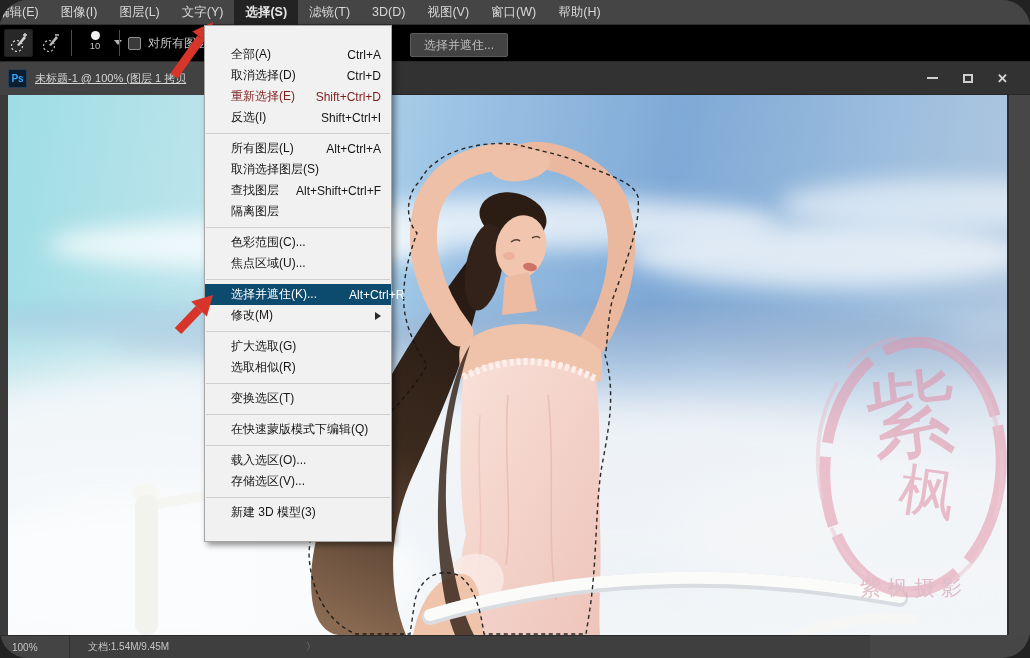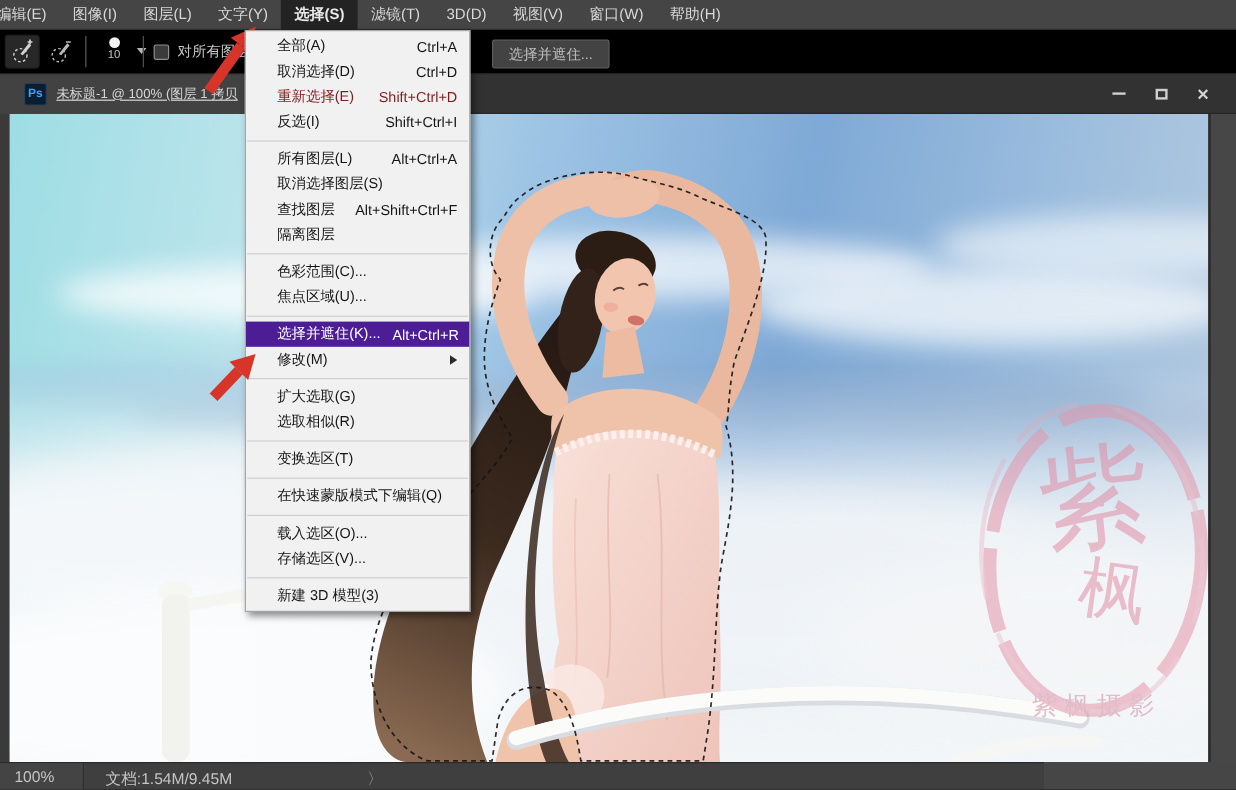--- a/index.html
+++ b/index.html
@@ -1,18 +1,18 @@
 <!DOCTYPE html>
 <html><head>
 <meta charset="utf-8">
 <style>
   * { margin:0; padding:0; box-sizing:border-box; }
   html,body { background:#222; }
   body { font-family:"Liberation Sans", sans-serif; }
-  #app { position:relative; width:1030px; height:658px; overflow:hidden; background:#464646; }
+  #app { position:relative; width:1030px; height:658px; overflow:hidden; background:#464646;border-radius:28px; }
 
   
   .menubar { position:absolute; left:0; top:0; width:1030px; height:25px;
     background:#454545; border-bottom:1px solid #2e2e2e; display:flex; align-items:center;
     color:#d8d8d8; font-size:12.5px; z-index:10; }
   .menubar .mitem { padding:4px 11px; white-space:nowrap; cursor:default; }
   .menubar .mitem.first { margin-left:-14px; }
   .menubar .mitem.active { background:#232323; color:#e8e8e8;font-weight:bold; }
 
   
@@ -30,54 +30,54 @@
   .checkboxrow { position:absolute; left:128px; top:10px; display:flex; align-items:center; gap:7px; }
   .checkbox { width:13px; height:13px; border:1px solid #8f8f8f; border-radius:2px; background:#3b3b3b; }
   .selmaskbtn { position:absolute; left:410px; top:8px; width:98px; height:24px;
     background:#434343; border:1px solid #5d5d5d; border-radius:2px; color:#bdbdbd;
     font-size:12px; display:flex; align-items:center; justify-content:center; }
 
   
   .tabbar { position:absolute; left:0; top:62px; width:1030px; height:33px;
     background:#323232; border-bottom:1px solid #262626; z-index:10; }
   .doctab { position:absolute; left:0; top:0; height:33px; width:206px; background:#424242;
-    display:flex; align-items:center; padding-left:20px; gap:8px; }
+    display:flex; align-items:center; padding-left:8px; gap:8px; }
   .psicon { width:19px; height:19px; background:#0a1e30; border:1px solid #274057; border-radius:2px;
     color:#31a8ff; font-size:10px; font-weight:bold; display:flex; align-items:center; justify-content:center; }
   .doctitle { color:#d6d6d6; font-size:11px; white-space:nowrap;text-decoration:underline; }
   .winctrls { position:absolute; right:12px; top:5px; display:flex; gap:4px; }
   .winbtn { width:31px; height:22px; display:flex; align-items:center; justify-content:center; color:#cfcfcf; }
   .minglyph { width:11px; height:2px; background:#cfcfcf; }
   .maxglyph { width:10px; height:9px; border:2px solid #cfcfcf; }
   .closeglyph { font-size:13px; font-weight:bold; color:#d6d6d6; }
 
   
   .canvasarea { position:absolute; left:0; top:95px; width:1030px; height:540px; background:#3a3a3a; }
   .photo { position:absolute; left:8px; top:0; width:999px; height:540px; overflow:hidden;
     background:linear-gradient(100deg,#9edde4 0%,#bce4ec 20%,#9cc2e4 42%,#7fa9d6 62%,#9dbede 82%,#b7cbe0 100%); }
   .pasteboard-right { position:absolute; left:1007px; top:0; width:23px; height:540px;
     background:#474747; border-left:2px solid #2d2d2d; }
 
   
   .statusbar { position:absolute; left:0; top:635px; width:870px; height:23px;
-    background:#3f3f3f; border-top:1px solid #2b2b2b; color:#c5c5c5; font-size:13px; z-index:10; }
+    background:#3f3f3f; border-top:1px solid #2b2b2b; color:#c5c5c5; font-size:10px; z-index:10; }
   .zoomfield { position:absolute; left:0; top:0; width:70px; height:23px; background:#444444;
     border-right:1px solid #303030; display:flex; align-items:center; padding-left:12px; }
   .docinfo { position:absolute; left:88px; top:4px; }
   .statchev { position:absolute; left:306px; top:4px; color:#9b9b9b; }
 
   
   .dropmenu { position:absolute; left:204px; top:25px; width:188px; z-index:50;
     background:#f1f1f1; border:1px solid #a6a6a6; box-shadow:3px 3px 6px rgba(0,0,0,0.45);
-    padding:2px 0; font-size:12px; color:#161616; }
+    padding:18px 0; font-size:12px; color:#161616; }
   .menuitem { height:21px; display:flex; align-items:center; padding:0 10px 0 26px; white-space:nowrap; }
   .menuitem .lab { flex:1 1 auto; }
   .menuitem .sc { margin-left:10px; }
   .menuitem.disabled { color:#7f1d1d; }
-  .menuitem.hl { background:#4c1d95; color:#ffffff; }
+  .menuitem.hl { background:#0c4a6e; color:#ffffff;gap:22px; }
   .menusep { height:1px; background:#cfcfcf; margin:5px 1px 4px 1px; }
   .subarrow { width:0; height:0; border-top:4px solid transparent; border-bottom:4px solid transparent;
     border-left:6px solid #2a2a2a; margin-left:8px; }
 
   
   .arrowsvg { position:absolute; left:0; top:0; pointer-events:none; }
   #arrow1 { z-index:40; }
   #arrow2 { z-index:60; }
 </style>
 </head>

